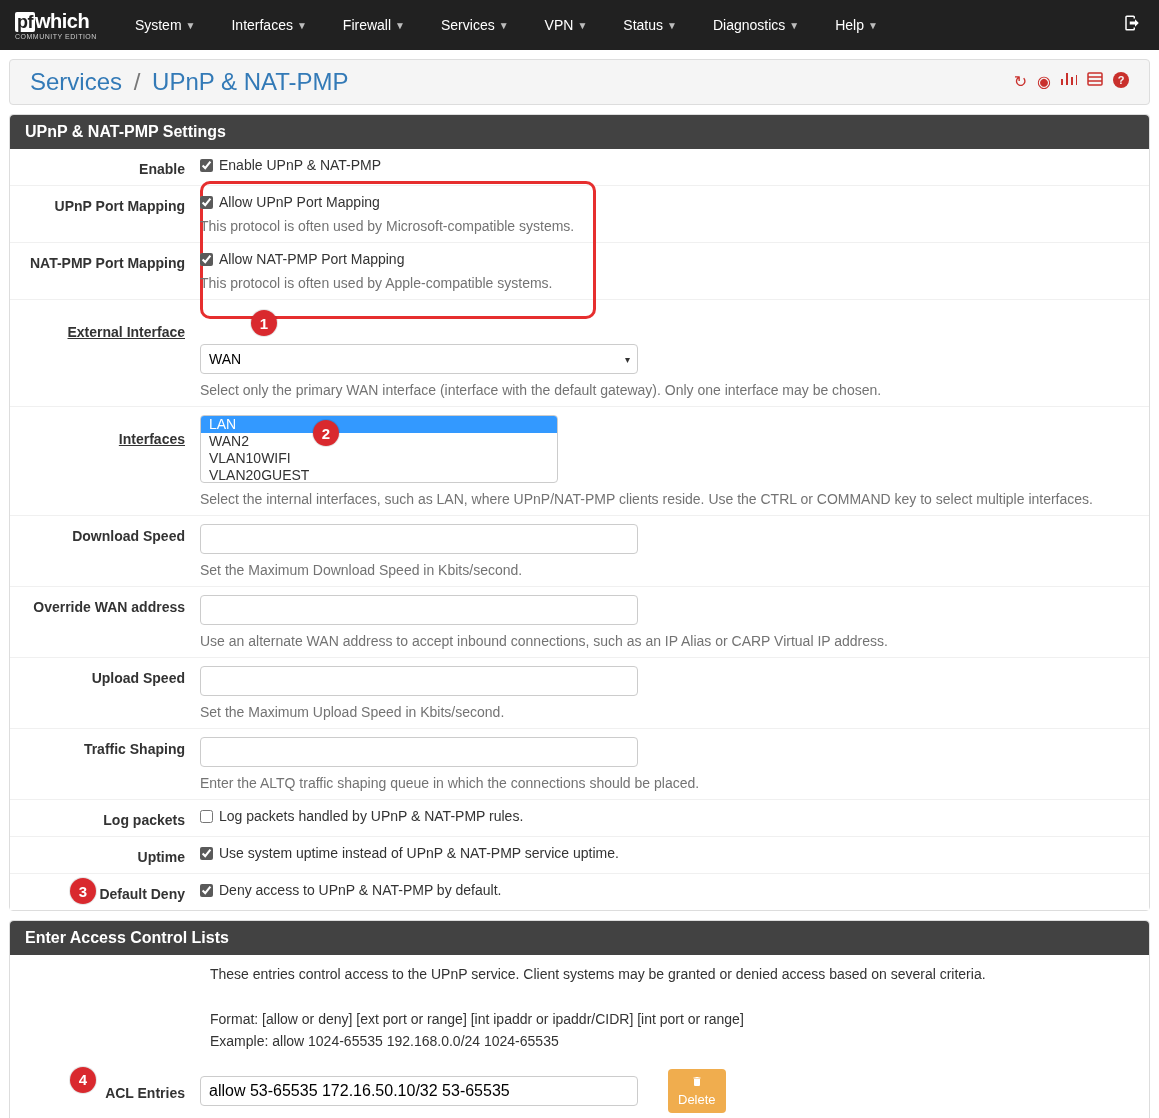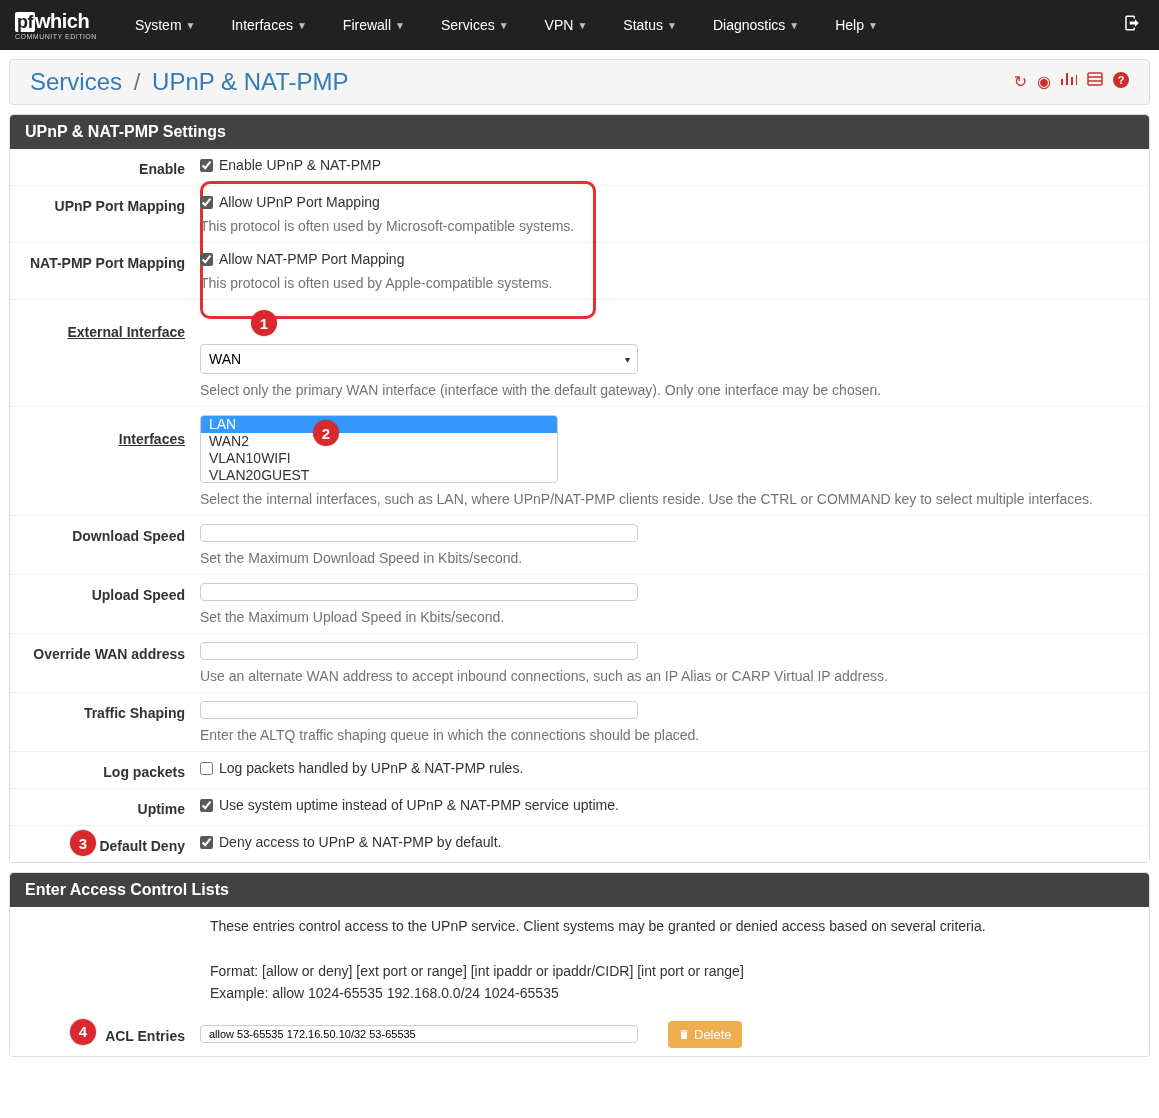--- a/index.html
+++ b/index.html
@@ -23,29 +23,29 @@
   .panel-body { background: #fff; }
   .form-group { display: flex; padding: 8px 0; border-top: 1px solid #f0f0f0; }
   .form-group:first-child { border-top: none; }
   .form-label { width: 190px; text-align: right; padding: 4px 15px 0 0; font-weight: bold; font-size: 14px; color: #333; }
   .form-label.underline { text-decoration: underline; margin-top: 12px; }
   .form-control-col { flex: 1; padding-right: 15px; position: relative; }
   .checkbox-wrap { display: flex; align-items: center; gap: 6px; }
   .checkbox-label { font-size: 14px; color: #333; }
   .help-block { color: #737373; font-size: 14px; margin-top: 8px; }
   .select { width: 438px; height: 30px; border: 1px solid #ccc; border-radius: 4px; padding: 4px 8px; font-size: 14px; background: #fff; }
-  .text-input { width: 438px; height: 18px; border: 1px solid #ccc; border-radius: 4px; padding: 4px 8px; font-size: 11px; }
+  .text-input { width: 438px; height: 30px; border: 1px solid #ccc; border-radius: 4px; padding: 4px 8px; font-size: 16px; }
   .multi-select { width: 358px; height: 68px; border: 1px solid #ccc; border-radius: 4px; font-size: 14px; overflow: hidden; }
   .multi-option { padding: 0 8px; font-size: 14px; line-height: 17px; }
   .multi-option.selected { background: #3399ff; color: #fff; }
   .highlight-box { position: absolute; border: 3px solid #e62e2e; border-radius: 10px; pointer-events: none; }
   .num-badge { position: absolute; width: 26px; height: 26px; border-radius: 50%; background: #d9292e; color: #fff; font-weight: bold; display: flex; align-items: center; justify-content: center; font-size: 15px; z-index: 10; box-shadow: 0 0 0 1px rgba(0,0,0,0.1); }
   .acl-text { padding: 8px 15px 8px 200px; color: #333; font-size: 14px; line-height: 1.6; }
   .acl-row { display: flex; align-items: center; padding: 8px 0; }
-  .delete-btn { background: #f0ad4e; color: #fff; border: none; padding: 6px 10px; border-radius: 4px; font-size: 13px; margin-left: 30px; cursor: pointer; display: flex; align-items: center; gap: 4px; }
+  .delete-btn { background: #f0ad4e; color: #fff; border: none; padding: 6px 10px; border-radius: 4px; font-size: 13px; margin-left: 30px; cursor: pointer; display: flex; align-items: center; gap: 4px; flex-direction: column; }
   input[type=checkbox] { width: 13px; height: 13px; accent-color: #5a5a5a; }
   select { appearance: none; background-image: none; }
   .select-wrap { position: relative; display: inline-block; margin-top: 36px; }
   .select-arrow { position: absolute; right: 8px; top: 50%; transform: translateY(-50%); font-size: 10px; pointer-events: none; }
 </style>
 </head>
 <body>
 
 <div class="navbar">
   <div class="nav-logo">
@@ -186,32 +186,32 @@
 
     <div class="form-group">
       <div class="form-label">Download Speed</div>
       <div class="form-control-col">
         <input type="text" class="text-input" style="">
         <div class="help-block">Set the Maximum Download Speed in Kbits/second.</div>
       </div>
     </div>
 
     <div class="form-group">
+      <div class="form-label">Override WAN address</div>
+      <div class="form-control-col">
+        <input type="text" class="text-input" style="">
+        <div class="help-block">Use an alternate WAN address to accept inbound connections, such as an IP Alias or CARP Virtual IP address.</div>
+      </div>
+    </div>
+
+    <div class="form-group">
       <div class="form-label">Upload Speed</div>
       <div class="form-control-col">
         <input type="text" class="text-input" style="">
         <div class="help-block">Set the Maximum Upload Speed in Kbits/second.</div>
-      </div>
-    </div>
-
-    <div class="form-group">
-      <div class="form-label">Override WAN address</div>
-      <div class="form-control-col">
-        <input type="text" class="text-input" style="">
-        <div class="help-block">Use an alternate WAN address to accept inbound connections, such as an IP Alias or CARP Virtual IP address.</div>
       </div>
     </div>
 
     <div class="form-group">
       <div class="form-label">Traffic Shaping</div>
       <div class="form-control-col">
         <input type="text" class="text-input" style="">
         <div class="help-block">Enter the ALTQ traffic shaping queue in which the connections should be placed.</div>
       </div>
     </div>

